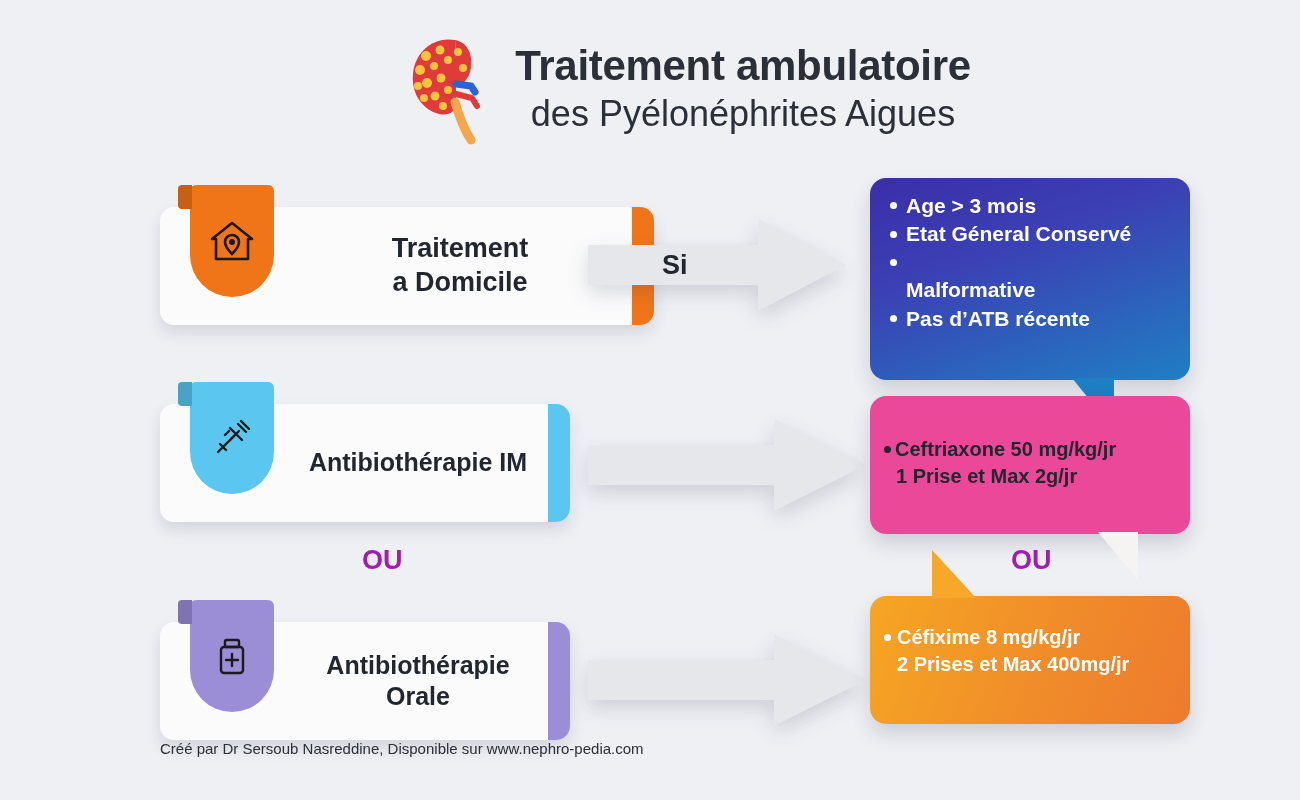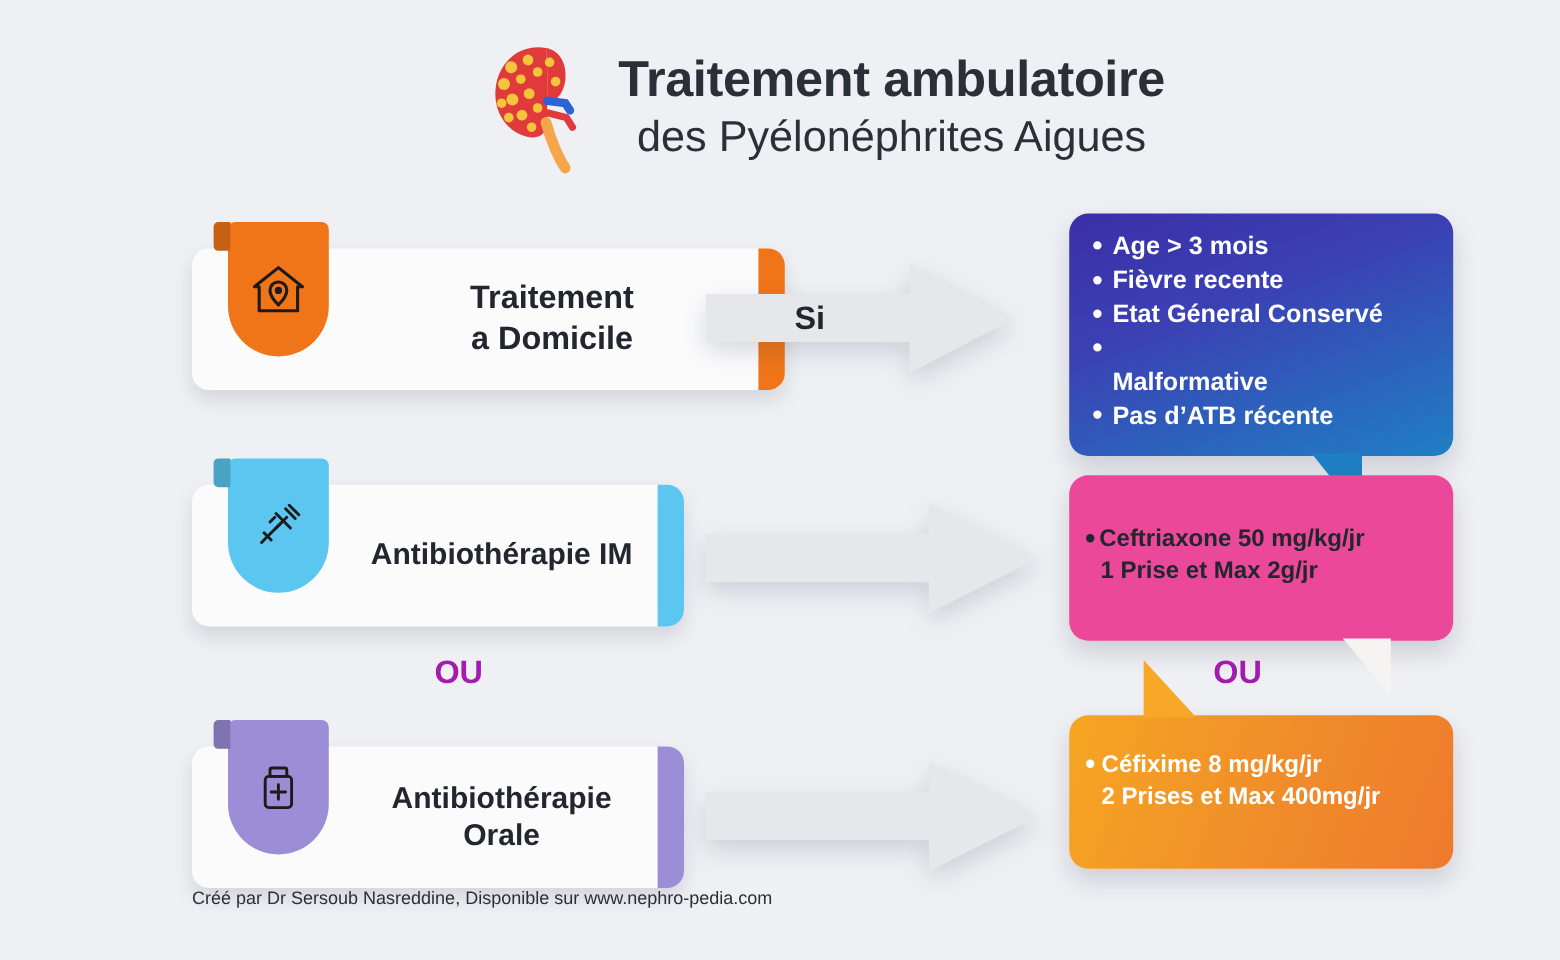--- a/index.html
+++ b/index.html
@@ -115,21 +115,20 @@
     font-size: 27px;
     font-weight: bold;
     color: #a21caf;
   }
 
   
   .panel {
     position: absolute;
     border-radius: 16px;
     box-shadow: 0 10px 20px rgba(30,35,60,0.16);
-    margin-left: 21px;
   }
   .panel-blue {
     background: linear-gradient(160deg, #3b2ea8 0%, #3b41b4 38%, #1f7fc4 100%);
     color: #ffffff;
   }
   .panel-white {
     background: #ec4899;
     color: #22262e;
   }
   .panel-orange {
@@ -273,23 +272,20 @@
     <path d="M0 30 L186 30 L186 4 L278 50 L186 96 L186 70 L0 70 Z" fill="#e6e7eb"></path>
   </svg>
 </div>
 
 <div class="panel panel-blue" style="left:870px; top:178px; width:320px; height:202px;">
   <ul style="padding:14px 18px 0 20px;">
     <li style="font-size:21px;">
       <span class="bullet-dot"></span><span>Age &gt; 3 mois</span>
     </li>
     <li style="font-size:21px;">
-      <span class="bullet-dot"></span><span>Fièvre recente</span>
-    </li>
-    <li style="font-size:21px;">
       <span class="bullet-dot"></span><span>Etat Géneral Conservé</span>
     </li>
     <li style="font-size:21px;">
       <span class="bullet-dot"></span>
       <span class="sub-line">Malformative</span>
     </li>
     <li style="font-size:21px;">
       <span class="bullet-dot"></span><span>Pas d’ATB récente</span>
     </li>
   </ul>

